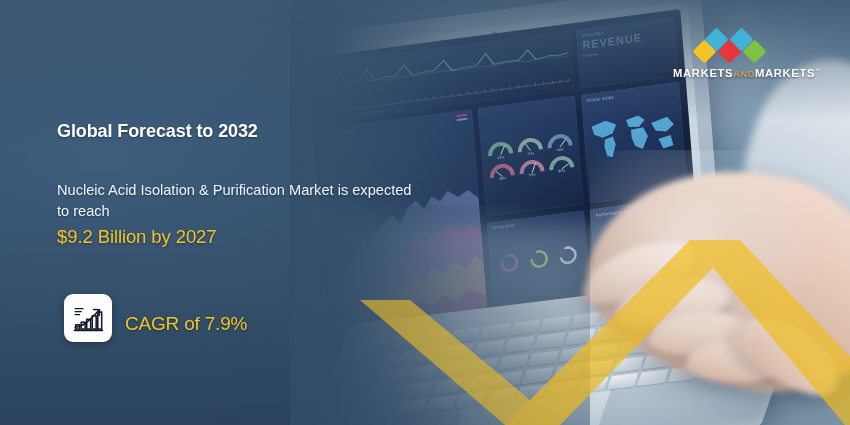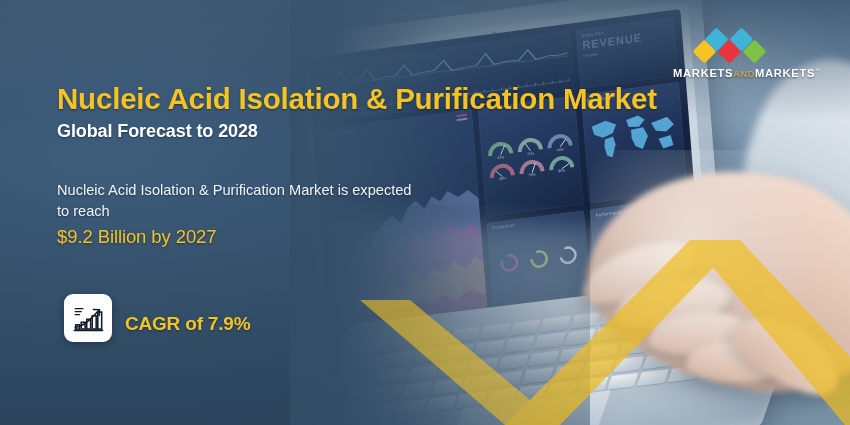--- a/index.html
+++ b/index.html
@@ -266,21 +266,21 @@
   .cagr { position:absolute; left:64px; top:294px; display:flex; align-items:center; gap:13px; }
   .cagr-icon {
     width:48px; height:48px; flex:0 0 48px;
     background:#fdfdfd; border-radius:9px;
     display:flex; align-items:center; justify-content:center;
     box-shadow:0 2px 7px rgba(8,20,34,.38);
   }
   .cagr-icon svg { width:34px; height:34px; display:block; }
   .cagr-text { line-height:1.18; }
   .cagr-l1 { font-size:17px; color:#ffffff; text-shadow:0 1px 2px rgba(8,20,34,.5); }
-  .cagr-l2 { font-size:19px; font-weight:bold; color:#f5c324; text-shadow:0 1px 2px rgba(8,20,34,.5); letter-spacing:-.2px;margin-top:12px; }
+  .cagr-l2 { font-size:19px; font-weight:normal; color:#f5c324; text-shadow:0 1px 2px rgba(8,20,34,.5); letter-spacing:-.2px;margin-top:12px; }
 
   
   .logo { position:absolute; right:28px; top:30px; width:150px; }
   .logo-diamonds { position:relative; height:34px; }
   .logo-diamonds i {
     position:absolute; width:17px; height:17px; border-radius:2.2px;
     transform:rotate(45deg);
   }
   .d1 { left:24px; top:13px; background:#f5c324; }
   .d2 { left:36px; top:1px;  background:#3fb3d8; }
@@ -596,22 +596,21 @@
     <g fill="#f5c324" opacity=".72">
       <path d="M690,240 L740,240 L560,425 L505,425 Z"></path>
       <path d="M690,240 L740,240 L900,410 L900,425 L845,425 Z"></path>
       <path d="M560,425 L505,425 L360,300 L410,300 Z" opacity=".85"></path>
     </g>
   </svg>
 
   <div class="global-sheen"></div>
 
   <div class="content">
-    <div class="title">Nucleic Acid Isolation &amp; Purification Market</div>
-    <div class="subtitle">Global Forecast to 2028</div>
+    <div class="subtitle">Global Forecast to 2032</div>
     <div class="body-copy">Nucleic Acid Isolation &amp; Purification Market is expected to reach</div>
     <div class="value">$9.2 Billion by 2027</div>
 
     <div class="cagr">
       <div class="cagr-icon">
         <svg viewBox="0 0 40 40">
           <g stroke="#111b2b" stroke-width="1.7" stroke-linecap="round">
             <line x1="5" y1="9" x2="14" y2="9"></line>
             <line x1="5" y1="12.5" x2="12" y2="12.5"></line>
             <line x1="5" y1="16" x2="10" y2="16"></line>

